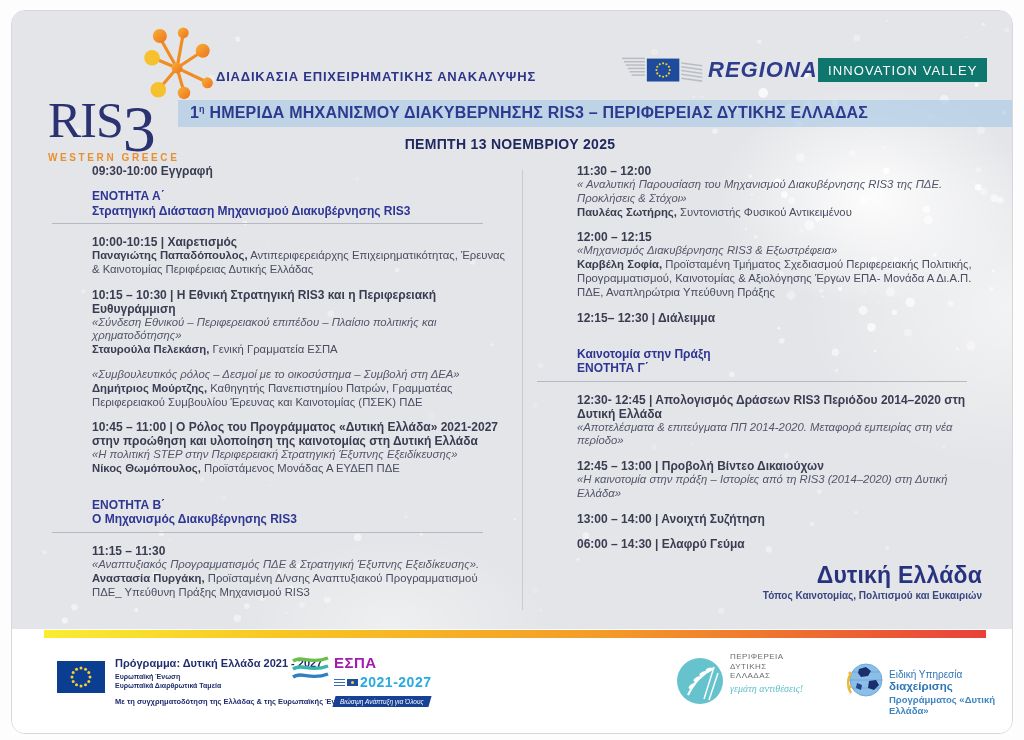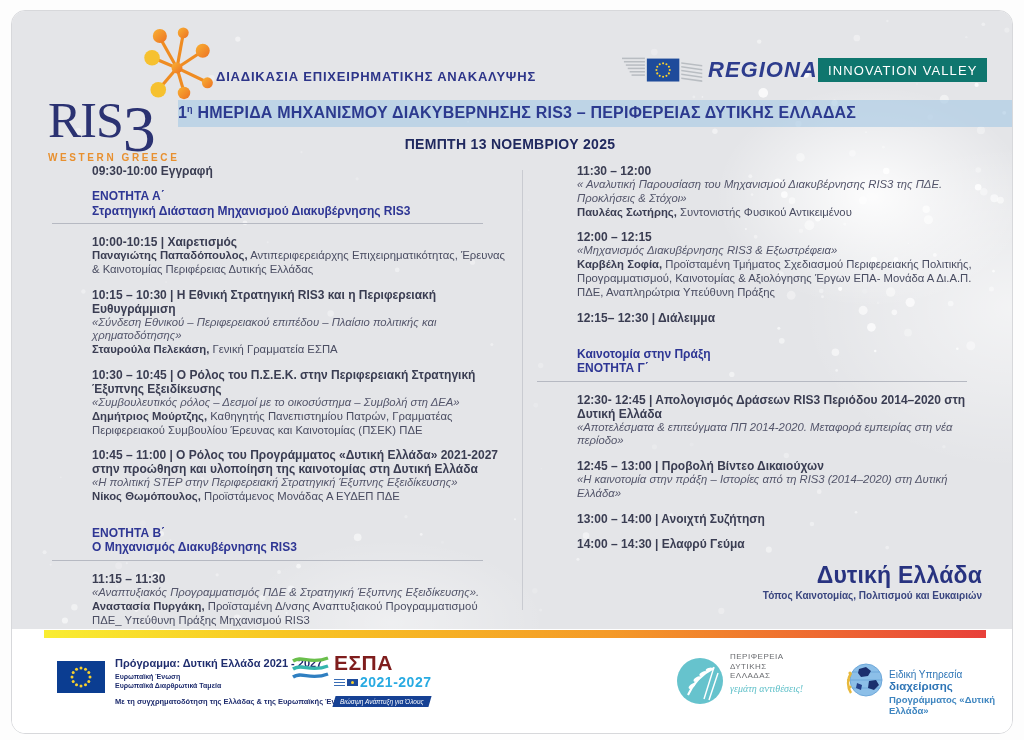--- a/index.html
+++ b/index.html
@@ -20,21 +20,21 @@
   .molecule{position:absolute;left:126px;top:14px;}
   .ris-logo{position:absolute;left:36px;top:58px;color:#2b3272;margin-top:26px;}
   .ris-row{font-family:"Liberation Serif",serif;line-height:1;}
   .ris-txt{font-size:50px;letter-spacing:-1px;}
   .ris-num{font-size:66px;vertical-align:-14px;}
   .western{color:#e8902f;font-size:10px;font-weight:bold;letter-spacing:2.6px;margin-top:-10px;}
   .tagline{position:absolute;left:204px;top:58px;font-size:13px;font-weight:bold;color:#2d3589;letter-spacing:.8px;}
   .ec-logo{position:absolute;left:610px;top:40px;}
   .regional{position:absolute;left:696px;top:46px;font-size:22px;font-style:italic;font-weight:bold;color:#2d3c8d;letter-spacing:1px;}
   .iv-box{position:absolute;left:806px;top:47px;background:#0f766e;color:#fff;font-size:13px;letter-spacing:1.1px;padding:5px 10px 4px 10px;}
-  .title-band{position:absolute;left:166px;top:89px;right:0;height:27px;background:rgba(173,204,229,.68);display:flex;align-items:center;}
+  .title-band{position:absolute;left:166px;top:89px;right:0;height:27px;background:rgba(173,204,229,.68);display:flex;align-items:center;padding-left:12px;}
   .title-band .t{font-size:16px;font-weight:bold;color:#2c3a8f;letter-spacing:.2px;white-space:nowrap;}
   .title-band sup{font-size:9px;}
   .date-line{position:absolute;left:0;right:4px;top:125px;text-align:center;font-size:14px;font-weight:bold;color:#20295f;letter-spacing:.3px;}
 
   
   .columns{position:absolute;left:40px;top:153px;width:942px;display:flex;}
   .col-left{width:458px;}
   .col-divider{width:1px;background:#c9cbd1;margin:6px 14px 0 12px;height:440px;}
   .col-right{flex:1;}
   .agenda-item{margin-bottom:11px;}
@@ -53,21 +53,21 @@
   .brand-sub{font-size:10px;font-weight:bold;color:#39457f;margin-top:1px;}
 
   
   .eu-flag{position:absolute;left:45px;top:20px;}
   .prog-block{position:absolute;left:103px;top:16px;color:#1f2d6e;}
   .prog-title{font-size:11px;font-weight:bold;}
   .eu-small{font-size:7px;font-weight:bold;line-height:9px;margin-top:3px;}
   .cofinance{font-size:7.5px;font-weight:bold;margin-top:7px;}
   .espa{position:absolute;left:278px;top:12px;display:flex;}
   .espa-right{margin-left:4px;}
-  .espa-name{font-size:21px;font-weight:bold;color:#7f1d1d;line-height:20px;letter-spacing:.5px;}
+  .espa-name{font-size:15px;font-weight:bold;color:#a21caf;line-height:20px;letter-spacing:.5px;}
   .espa-years-row{display:flex;align-items:center;margin-top:1px;}
   .mini-flag{width:11px;height:7px;margin-right:2px;position:relative;}
   .mini-flag.gr{background:repeating-linear-gradient(#3a6db5 0 1.5px,#fff 1.5px 3px);}
   .mini-flag.eu{background:#1e4b9b;}
   .mini-flag.eu::after{content:"";position:absolute;left:4px;top:2px;width:3px;height:3px;border-radius:50%;background:#f8d12e;}
   .espa-years{font-size:14px;font-weight:bold;color:#29abe2;letter-spacing:.5px;}
   .espa-tag{margin-top:2px;background:#164194;color:#fff;font-size:6.5px;font-style:italic;padding:2px 6px;transform:skewX(-16deg);display:inline-block;}
   .espa-tag span{display:inline-block;transform:skewX(16deg);}
   .region-logo{position:absolute;left:664px;top:16px;}
   .region-text{position:absolute;left:718px;top:11px;}
@@ -332,21 +332,20 @@
         <div class="agenda-item">
           <div class="line title">10:00-10:15 | Χαιρετισμός</div>
           <div class="line speaker"><span class="sp-name">Παναγιώτης Παπαδόπουλος,</span><span class="sp-role"> Αντιπεριφερειάρχης Επιχειρηματικότητας, Έρευνας &amp; Καινοτομίας Περιφέρειας  Δυτικής Ελλάδας</span></div>
         </div>
         <div class="agenda-item">
           <div class="line title">10:15 – 10:30 | Η Εθνική Στρατηγική RIS3 και η Περιφερειακή Ευθυγράμμιση</div>
           <div class="line quote">«Σύνδεση Εθνικού – Περιφερειακού επιπέδου – Πλαίσιο πολιτικής και χρηματοδότησης»</div>
           <div class="line speaker"><span class="sp-name">Σταυρούλα Πελεκάση,</span><span class="sp-role"> Γενική Γραμματεία ΕΣΠΑ</span></div>
         </div>
         <div class="agenda-item">
-          <div class="line title">10:30 – 10:45 |  Ο Ρόλος του Π.Σ.Ε.Κ. στην Περιφερειακή Στρατηγική Έξυπνης Εξειδίκευσης</div>
           <div class="line quote">«Συμβουλευτικός ρόλος – Δεσμοί με το οικοσύστημα – Συμβολή στη ΔΕΑ»</div>
           <div class="line speaker"><span class="sp-name">Δημήτριος Μούρτζης,</span><span class="sp-role"> Καθηγητής Πανεπιστημίου Πατρών, Γραμματέας Περιφερειακού Συμβουλίου Έρευνας και Καινοτομίας (ΠΣΕΚ) ΠΔΕ</span></div>
         </div>
         <div class="agenda-item">
           <div class="line title">10:45 – 11:00 | Ο Ρόλος του Προγράμματος «Δυτική Ελλάδα» 2021-2027 στην προώθηση και υλοποίηση της καινοτομίας στη Δυτική Ελλάδα</div>
           <div class="line quote">«Η πολιτική STEP στην Περιφερειακή Στρατηγική Έξυπνης Εξειδίκευσης»</div>
           <div class="line speaker"><span class="sp-name">Νίκος Θωμόπουλος,</span><span class="sp-role"> Προϊστάμενος Μονάδας Α ΕΥΔΕΠ ΠΔΕ</span></div>
         </div>
         <div class="agenda-item section extra-gap">
           <div class="line section">ΕΝΟΤΗΤΑ Β΄</div>
@@ -382,21 +381,21 @@
           <div class="line quote">«Αποτελέσματα &amp; επιτεύγματα ΠΠ 2014-2020. Μεταφορά εμπειρίας στη νέα περίοδο»</div>
         </div>
         <div class="agenda-item">
           <div class="line title">12:45 – 13:00 | Προβολή Βίντεο Δικαιούχων</div>
           <div class="line quote">«Η καινοτομία στην πράξη – Ιστορίες από τη RIS3 (2014–2020) στη Δυτική Ελλάδα»</div>
         </div>
         <div class="agenda-item">
           <div class="line plain">13:00 – 14:00 | Ανοιχτή Συζήτηση</div>
         </div>
         <div class="agenda-item">
-          <div class="line plain">14:00 – 14:30 | Ελαφρύ Γεύμα</div>
+          <div class="line plain">06:00 – 14:30 | Ελαφρύ Γεύμα</div>
         </div>
       </div>
   </div>
 
   <div class="brand">
     <div class="brand-title">Δυτική Ελλάδα</div>
     <div class="brand-sub">Τόπος Καινοτομίας, Πολιτισμού και Ευκαιριών</div>
   </div>
 
   <div class="gradient-bar"></div>

